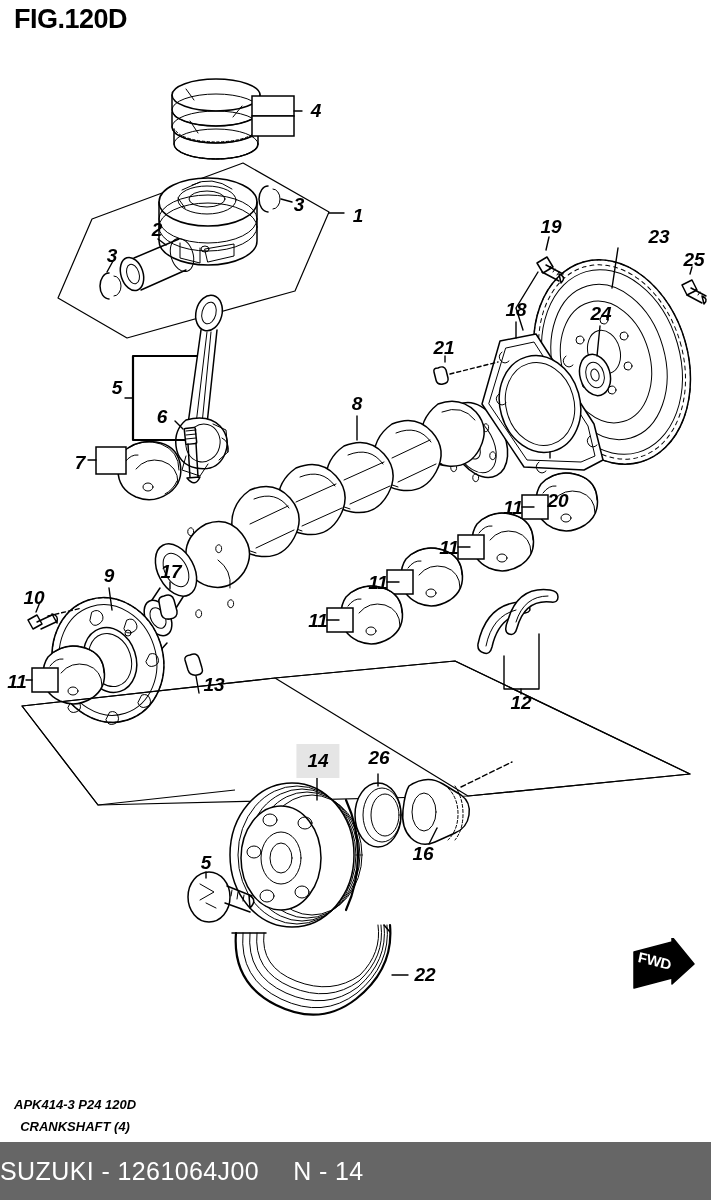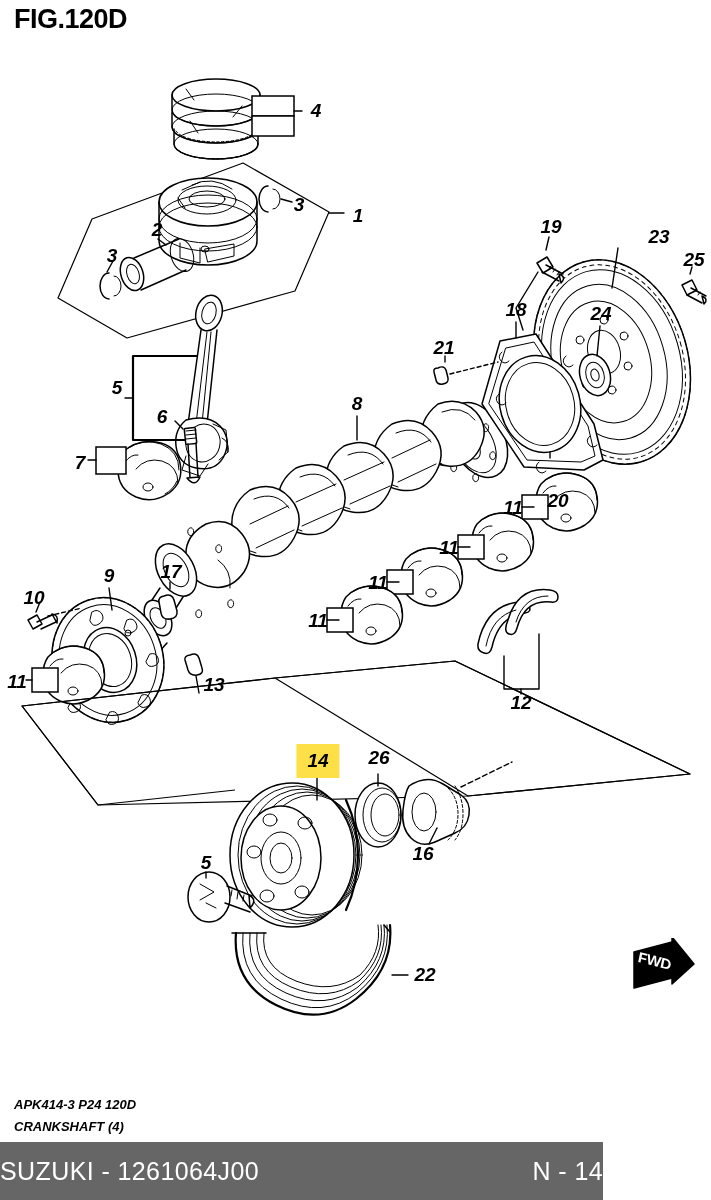--- a/index.html
+++ b/index.html
@@ -42,21 +42,21 @@
     position: absolute;
     font-size: 19px;
     font-weight: bold;
     font-style: italic;
     line-height: 1;
     white-space: nowrap;
     color: #000;
     transform: translate(-50%, -50%);
   }
   .callout.highlight {
-    background: #fde047;
+    background: #e5e5e5;
     padding: 7px 11px 8px 11px;
     transform: translate(-50%, -50%);
   }
 
   
   #fwd-arrow {
     position: absolute;
     left: 632px;
     top: 938px;
     width: 64px;
@@ -77,33 +77,33 @@
   
   #caption-block {
     position: absolute;
     left: 14px;
     top: 1094px;
     font-size: 13px;
     font-style: italic;
     font-weight: bold;
     line-height: 22px;
   }
-  #caption-block .cap-line { white-space: nowrap; }
+  #caption-block .cap-line { white-space: nowrap; text-align: center; }
 
   
   #footer-bar {
     position: absolute;
     left: 0;
     bottom: 0;
-    width: 603px;
+    width: 711px;
     height: 58px;
     background: #666666;
     display: flex;
     align-items: center;
-    justify-content: space-between;
+    justify-content: flex-start;
     gap: 34px;
   }
   #footer-bar .foot-text {
     color: #ffffff;
     font-size: 25px;
     letter-spacing: 0.4px;
     white-space: nowrap;
   }
 </style>
 </head>

